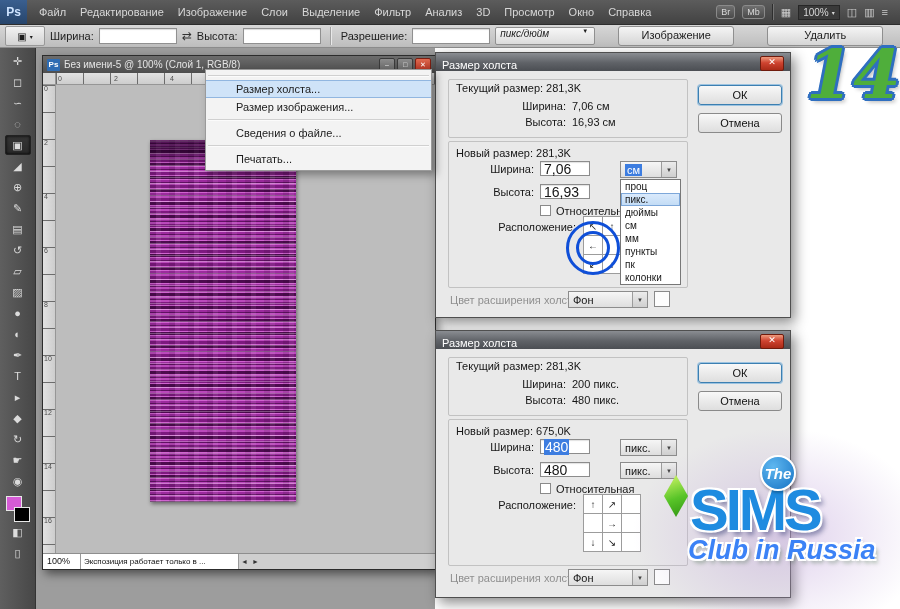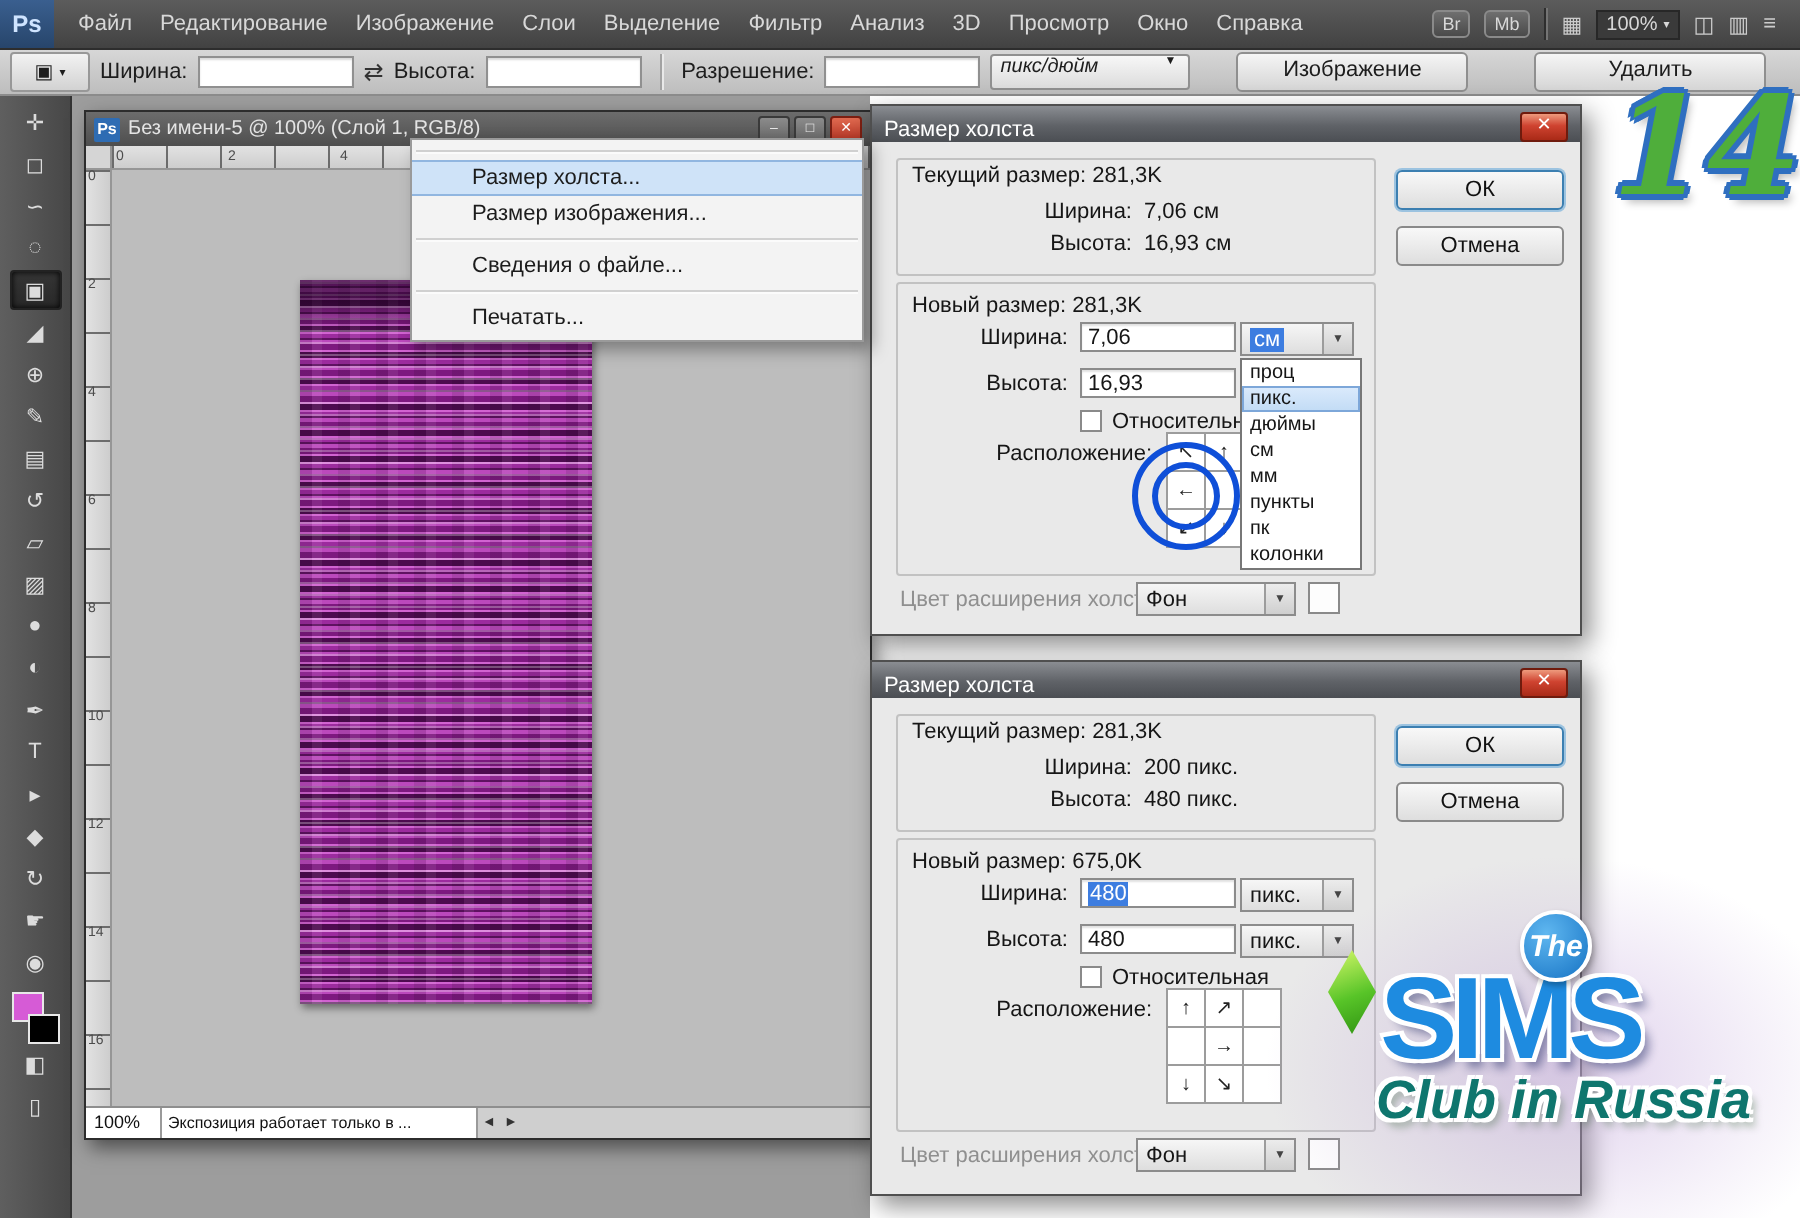--- a/index.html
+++ b/index.html
@@ -108,22 +108,22 @@
   .btn{position:absolute;left:262px;width:84px;height:20px;background:linear-gradient(#f8f8f8,#dedede);
     border:1px solid #8a8a8a;border-radius:3px;font-size:11px;font-family:inherit;color:#111;padding:0;}
   .btn.ok{top:14px;border:1px solid #3c7fb1;box-shadow:0 0 0 1px #9cc3e0;}
   .btn.cancel{top:42px;}
   .grp{position:absolute;left:12px;width:238px;border:1px solid #c2c2c2;border-radius:2px;}
   .grp.cur{top:8px;height:57px;}
   .grp.new{top:70px;height:145px;}
   .t{position:absolute;line-height:13px;white-space:nowrap;}
   .tr{text-align:right;}
   .dis{color:#8f8f8f;}
-  .input{position:absolute;width:78px;height:15px;background:#fff;border:1px solid #8c8c8c;
-    box-shadow:inset 0 1px 1px rgba(0,0,0,.12);line-height:15px;font-size:11px;padding:0 3px;box-sizing:border-box;}
+  .input{position:absolute;width:50px;height:15px;background:#fff;border:1px solid #8c8c8c;
+    box-shadow:inset 0 1px 1px rgba(0,0,0,.12);line-height:15px;font-size:14px;padding:0 3px;box-sizing:border-box;}
   .sel{background:#3d7de0;color:#fff;padding:0 1px;}
   .combo{position:absolute;height:17px;background:linear-gradient(#f6f6f6,#dedede);border:1px solid #8c8c8c;
     display:flex;align-items:center;box-sizing:border-box;padding-left:4px;font-size:11px;}
   .combo .cv{flex:1;overflow:hidden;white-space:nowrap;}
   .combo .ca{width:14px;height:100%;border-left:1px solid #9c9c9c;flex:0 0 14px;
     background:linear-gradient(#ececec,#cfcfcf);font-size:6px;display:flex;align-items:center;justify-content:center;color:#444;}
   .hl-val{background:#3d7de0;color:#fff;padding:0 2px;}
   .chk{position:absolute;width:11px;height:11px;background:#fff;border:1px solid #8a8a8a;box-sizing:border-box;}
   .agrid{position:absolute;display:grid;grid-template-columns:repeat(3,19px);grid-auto-rows:19px;}
   .acell{border:1px solid #9c9c9c;margin:-1px 0 0 -1px;background:#fff;display:flex;align-items:center;
@@ -145,21 +145,21 @@
   .sims-the{position:absolute;left:100px;top:0;width:36px;height:36px;border-radius:50%;
     background:radial-gradient(circle at 35% 30%,#5fb7f0,#1673c4);border:2px solid #fff;color:#fff;
     font-size:15px;font-style:italic;font-weight:bold;display:flex;align-items:center;justify-content:center;
     box-shadow:1px 2px 3px rgba(0,0,0,.3);box-sizing:border-box;}
   .plumbob{position:absolute;left:4px;top:20px;width:24px;height:42px;
     background:linear-gradient(160deg,#d6f86a,#58c428 55%,#2f9212);
     clip-path:polygon(50% 0,100% 50%,50% 100%,0 50%);filter:drop-shadow(0 0 3px rgba(255,255,255,.9));}
   .sims-word{position:absolute;left:30px;top:26px;font-size:58px;font-weight:800;letter-spacing:-3px;
     line-height:1;color:#1e8be0;
     text-shadow:-2px -2px 0 #fff,2px -2px 0 #fff,-2px 2px 0 #fff,2px 2px 0 #fff,4px 5px 5px rgba(20,30,90,.45);}
-  .sims-club{position:absolute;left:28px;top:80px;font-size:27px;font-weight:800;font-style:italic;color:#0f766e;
+  .sims-club{position:absolute;left:28px;top:80px;font-size:27px;font-weight:800;font-style:italic;color:#3b82f6;
     text-shadow:-2px -2px 0 #fff,2px -2px 0 #fff,-2px 2px 0 #fff,2px 2px 0 #fff,3px 4px 4px rgba(0,60,0,.35);}
 </style>
 </head>
 <body>
 
 <div class="stage">
 
   <div class="sims-bg"></div>
 
   <div class="menubar">

